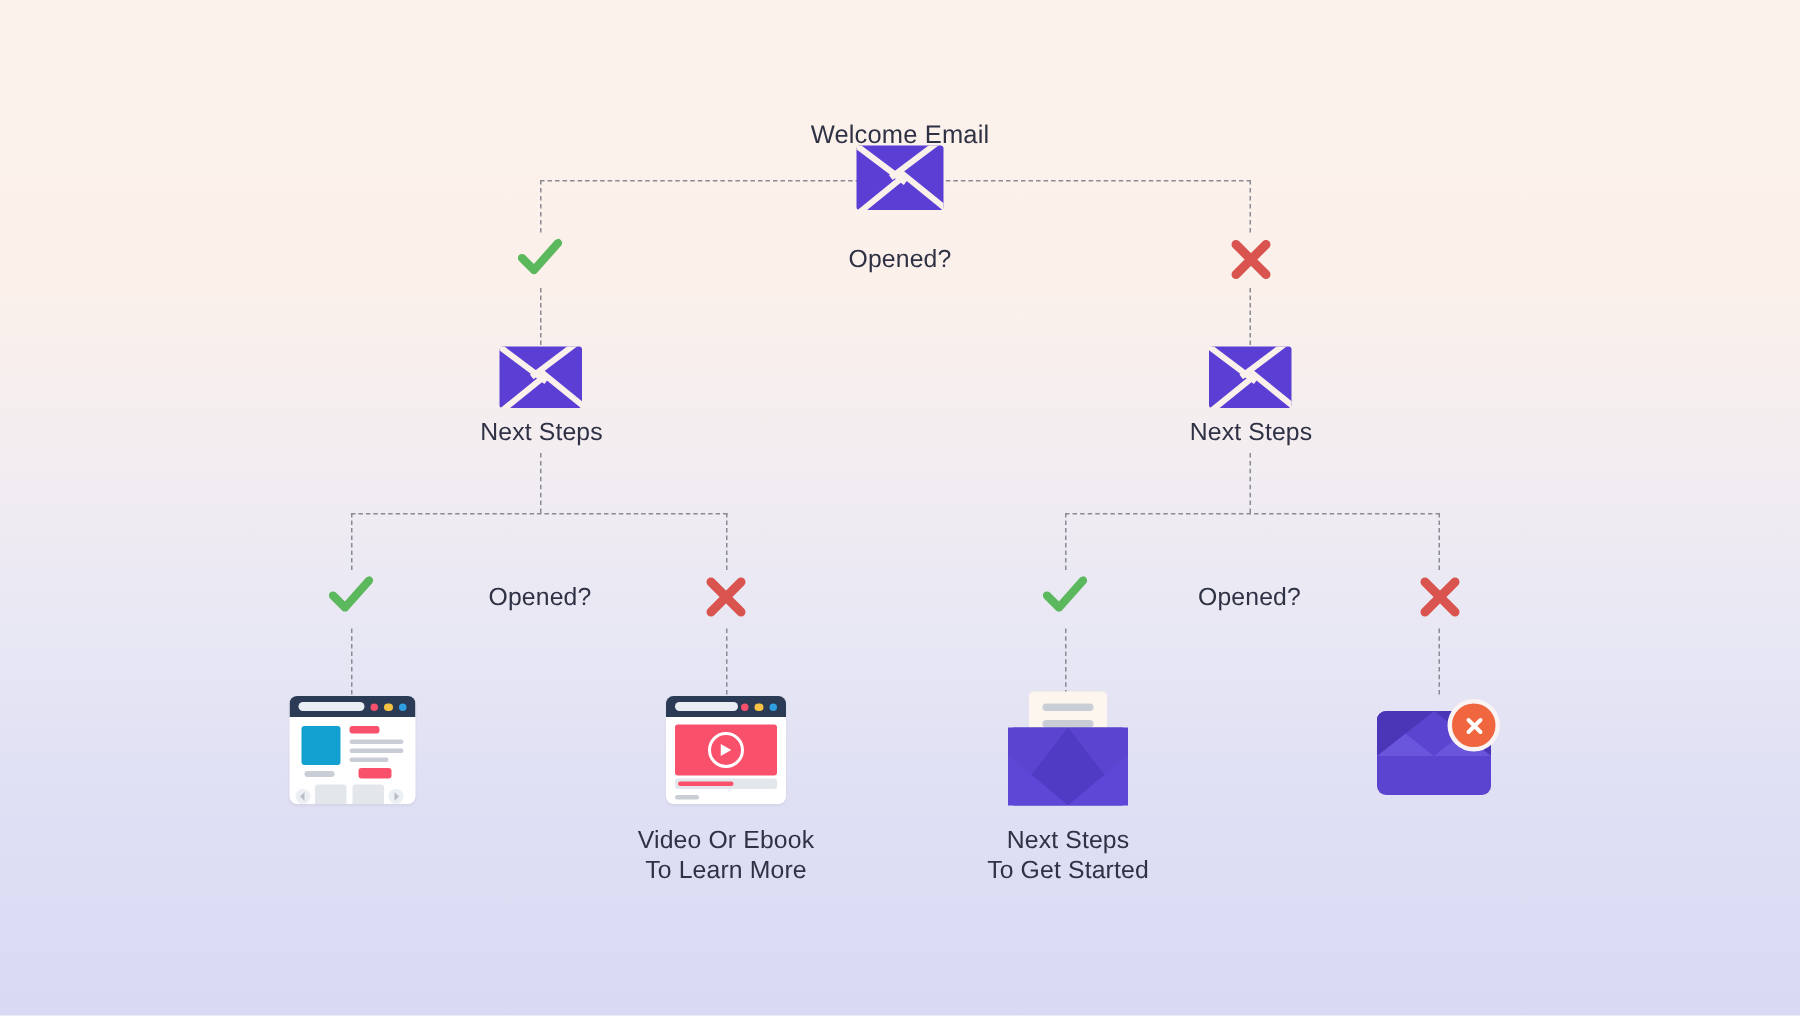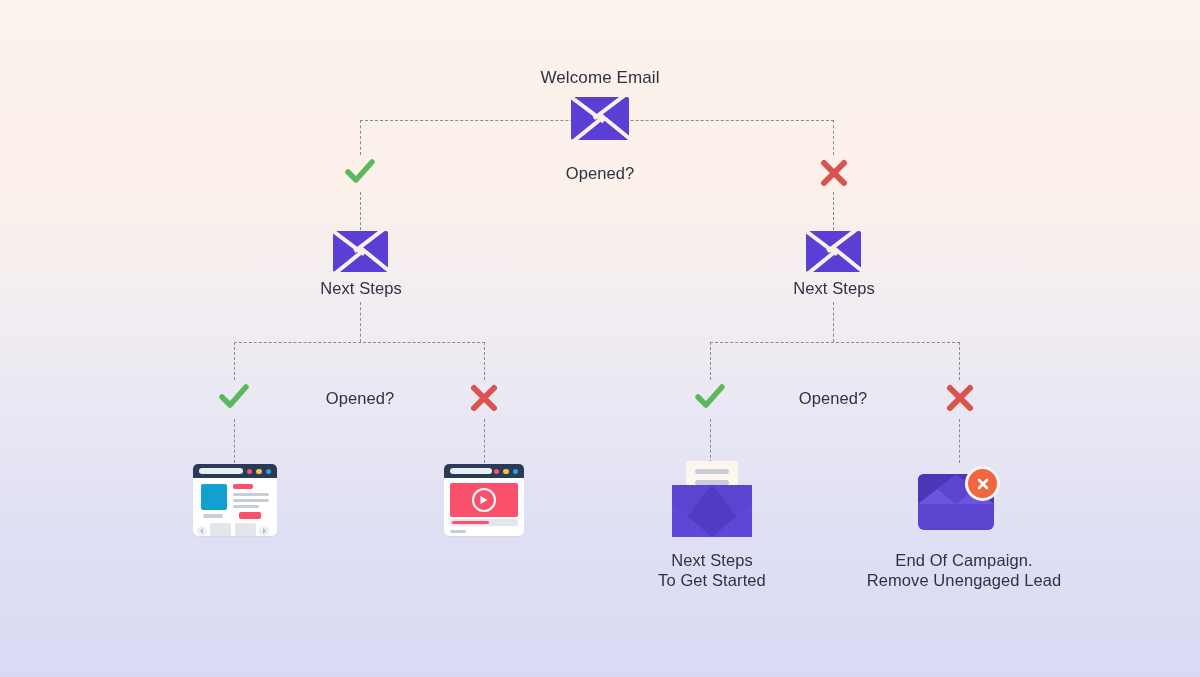--- a/index.html
+++ b/index.html
@@ -62,21 +62,21 @@
   .openenv .front{position:absolute;width:0;height:0;}
 
   
   .badge{position:absolute;border-radius:50%;background:#f0663f;display:flex;align-items:center;justify-content:center;}
 </style>
 </head>
 <body>
 
 <div class="canvas">
 
-  <div class="lbl big" style="left:500px;top:68px;width:200px;">Welcome Email</div>
+  <div class="lbl big" style="left:500px;top:80px;width:200px;">Welcome Email</div>
 
   <div class="hline" style="left:360px;top:120px;width:474px;"></div>
   <div class="vline" style="left:360px;top:120px;height:35px;"></div>
   <div class="vline" style="left:833px;top:120px;height:35px;"></div>
 
   <div class="env" style="left:571px;top:97px;width:58px;height:43px;">
     <div class="body"></div>
     <div class="fl">
       <div class="v1" style="left:-2px;top:-4px;width:45px;height:4px;transform:rotate(37deg);"></div>
       <div class="v1" style="left:60px;top:-4px;width:45px;height:4px;transform:rotate(143deg);"></div>
@@ -204,20 +204,22 @@
       <div class="vid" style="position:absolute;left:6px;top:5px;width:68px;height:34px;">
         <span class="playc"></span>
       </div>
       <div class="scrub" style="position:absolute;left:6px;top:41px;width:68px;height:7px;">
           <i></i>
         </div>
       <div class="g-line" style="position:absolute;left:6px;top:52px;width:16px;height:3px;"></div>
 
     </div>
   </div>
+  <div class="lbl" style="left:384px;top:551px;width:200px;">Video Or Ebook
+To Learn More</div>
 
   <div class="openenv" style="left:672px;top:461px;width:80px;height:76px;">
     <div class="letter" style="left:14px;top:0px;width:52px;height:42px;">
       <i style="left:9px;top:8px;width:34px;height:5px;"></i>
       <i style="left:9px;top:19px;width:34px;height:5px;"></i>
       <i style="left:9px;top:30px;width:22px;height:5px;"></i>
     </div>
     <div class="back" style="left:0;top:24px;width:80px;height:52px;"></div>
     <div class="flapL" style="left:0;top:24px;border-left:40px solid #5b44cf;border-bottom:52px solid transparent;"></div>
     <div class="flapR" style="right:0;top:24px;border-right:40px solid #5b44cf;border-bottom:52px solid transparent;"></div>
@@ -232,16 +234,14 @@
       <div style="position:absolute;right:0;top:0;width:0;height:0;border-right:38px solid #6a55dd;border-top:30px solid transparent;"></div>
       <div style="position:absolute;left:0;top:0;width:0;height:0;border-left:38px solid #4b36b8;border-bottom:30px solid transparent;"></div>
       <div style="position:absolute;right:0;top:0;width:0;height:0;border-right:38px solid #4b36b8;border-bottom:30px solid transparent;"></div>
     </div>
     <div class="badge" style="right:0;top:0;width:29px;height:29px;border:3px solid #fbf4f4;">
       <svg width="14" height="14" viewBox="0 0 14 14">
           <path d="M3 3 L11 11 M11 3 L3 11" stroke="#fff" stroke-width="2.6" stroke-linecap="round"></path>
         </svg>
     </div>
   </div>
-  <div class="lbl" style="left:848px;top:551px;width:232px;">End Of Campaign.
-Remove Unengaged Lead</div>
 
 </div>
 
 </body></html>

